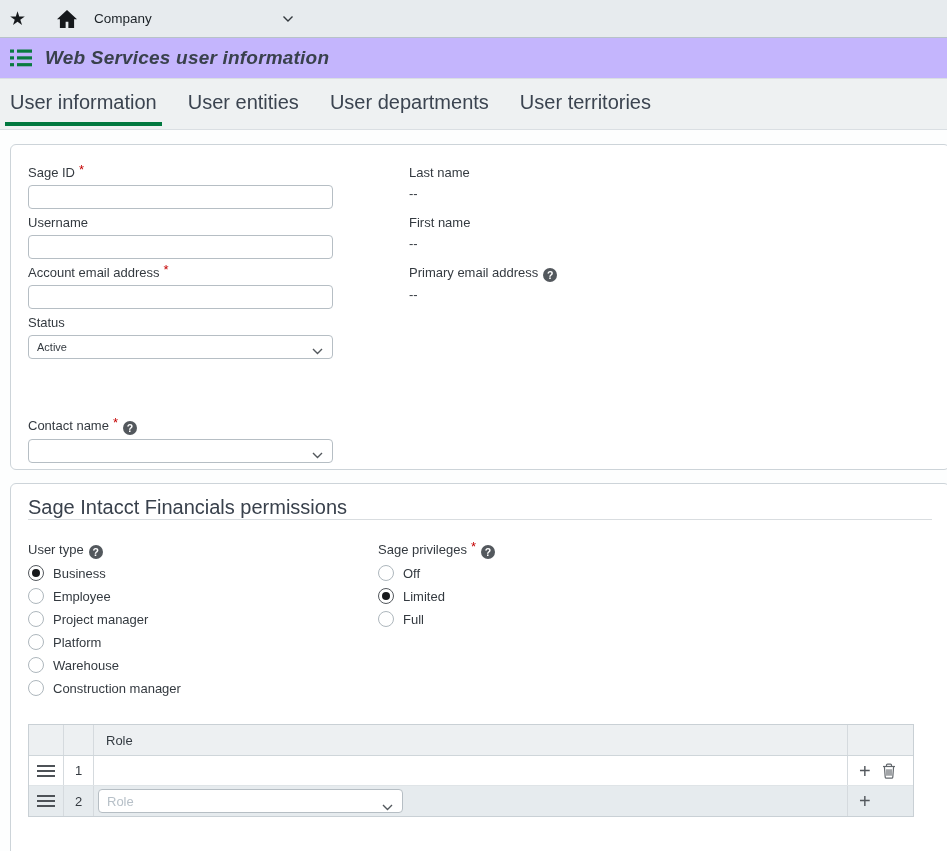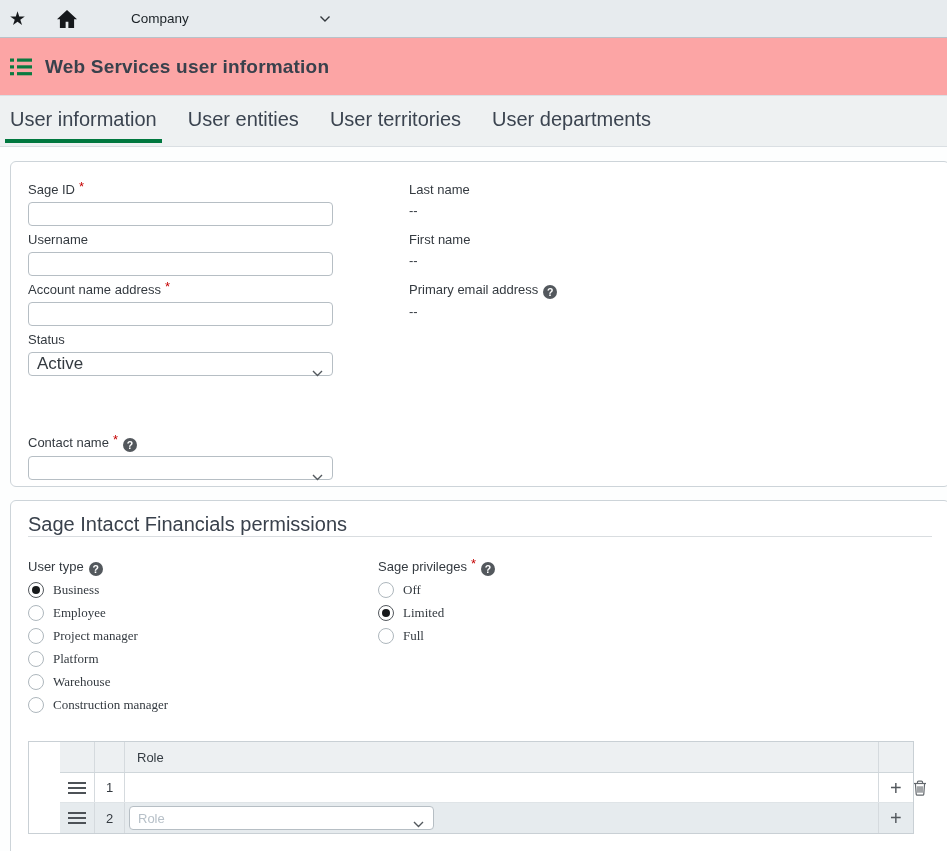--- a/index.html
+++ b/index.html
@@ -8,26 +8,26 @@
     width:947px; height:851px; overflow:hidden; position:relative;
     font-family:"Liberation Sans", sans-serif;
     background:#fdfefe; color:#343b42;
   }
 
   
   .topbar { height:38px; background:#e7ebee; border-bottom:1px solid #b8c2c9;
             display:flex; align-items:center; }
   .star { margin-left:9px; font-size:19px; line-height:1; color:#16191c; cursor:pointer; }
   .home { margin-left:30px; display:flex; cursor:pointer; }
-  .company-label { margin-left:53px; font-size:13.5px; color:#1b2126; cursor:pointer; }
+  .company-label { margin-left:16px; font-size:13.5px; color:#1b2126; cursor:pointer; }
   .topbar-chev { margin-left:130px; display:flex; cursor:pointer; }
 
   
-  .titlebar { height:58px; background:#fca5a5; border-bottom:1px solid #dadfe3;
-              display:flex; align-items:center; }
+  .titlebar { height:41px; background:#c4b5fd; border-bottom:1px solid #dadfe3;
+              display:flex; align-items:center;font-style:italic; }
   .list-icon { margin-left:10px; display:flex; }
   .page-title { margin-left:13px; font-size:19px; font-weight:bold; color:#39414c; letter-spacing:.2px; }
 
   
   .tabbar { height:51px; background:#eef1f2; border-bottom:1px solid #dadfe3;
             display:flex; align-items:flex-end; padding-left:9px; }
   .tab { font-size:20px; color:#3b4450; padding:0 1px 15px; margin-right:29px;
          position:relative; cursor:pointer; white-space:nowrap; }
   .tab.active::after { content:""; position:absolute; left:-4px; right:-4px; bottom:3px;
                        height:4px; background:#00783f; }
@@ -44,43 +44,43 @@
   .field-label { display:block; font-size:13px; color:#343a40; line-height:16px; margin-bottom:4px; }
   .req { color:#c40000; font-size:13px; position:relative; top:-3px; margin-left:4px; }
   .help { display:inline-block; width:14px; height:14px; border-radius:50%;
           background:#53585d; color:#fff; font-size:10.5px; font-weight:bold;
           line-height:14px; text-align:center; margin-left:5px; vertical-align:-2px; }
   .txt-input { width:305px; height:24px; border:1px solid #b6bec4; border-radius:4px;
                padding:0 8px; font-size:13px; font-family:"Liberation Sans",sans-serif;
                color:#343a40; background:#fff; outline:none; display:block; }
   .selectbox { width:305px; height:24px; border:1px solid #b6bec4; border-radius:4px;
                background:#fff; position:relative; display:flex; align-items:center;
-               padding:0 24px 0 8px; font-size:17px; color:#343a40; cursor:pointer; }
+               padding:0 24px 0 8px; font-size:11px; color:#343a40; cursor:pointer; }
   .selectbox .chev { position:absolute; right:9px; top:9px; }
   .gap-spacer { height:53px; }
 
   .ro-field { margin-bottom:13px;margin-left:31px; }
   .ro-label { font-size:13px; color:#343a40; line-height:16px; margin-bottom:5px; }
   .ro-value { font-size:13px; color:#343a40; line-height:16px; }
 
   
   .section-heading { font-size:20px; color:#39414c; line-height:18px; margin:0; font-weight:normal; }
   .section-rule { border:none; border-top:1px solid #d9dde0; margin:3px 0 0 0; }
   .perm-grid { display:grid; grid-template-columns:350px 1fr; margin-top:22px; }
   .radio-group-label { font-size:13px; color:#343a40; line-height:16px; margin-bottom:6px; }
-  .radio-row { display:flex; align-items:center; margin-bottom:7px; cursor:pointer;font-family:Liberation Serif, serif; }
+  .radio-row { display:flex; align-items:center; margin-bottom:7px; cursor:pointer; }
   .radio { width:16px; height:16px; border:1px solid #aeb7bd; border-radius:50%;
            background:#fff; margin-right:9px; position:relative; flex:0 0 16px; }
   .radio.checked { border-color:#53585d; }
   .radio.checked::after { content:""; position:absolute; left:3px; top:3px; width:8px; height:8px;
                           background:#17191b; border-radius:50%; }
   .radio-label { font-size:13px; color:#343a40; }
 
   
-  .roles-table { margin-top:21px; width:886px; border:1px solid #c9d0d5; font-size:13px;padding-left:31px; }
+  .roles-table { margin-top:21px; width:886px; border:1px solid #c9d0d5; font-size:13px; }
   .tr { display:grid; grid-template-columns:35px 30px 754px 65px; }
   .tr-head { height:31px; background:#edf0f2; border-bottom:1px solid #cfd6da; }
   .tr-1 { height:30px; background:#fff; border-bottom:1px solid #dfe4e7; }
   .tr-2 { height:30px; background:#e6ebee; }
   .td { display:flex; align-items:center; border-right:1px solid #d5dade; overflow:hidden; }
   .td:last-child { border-right:none; }
   .td-center { justify-content:center; }
   .td-role { padding-left:12px; }
   .td-actions { padding-left:11px; gap:11px; }
   .drag { display:flex; cursor:grab; }
@@ -123,22 +123,22 @@
           <rect x="7" y="14.1" width="15" height="3.2"></rect>
       </g>
     </svg>
   </span>
   <span class="page-title">Web Services user information</span>
 </div>
 
 <div class="tabbar">
   <span class="tab active">User information</span>
   <span class="tab">User entities</span>
+  <span class="tab">User departments</span>
   <span class="tab">User territories</span>
-  <span class="tab">User departments</span>
 </div>
 
 <div class="content">
 
   <div class="panel panel-1">
     <div>
 
       <div class="field">
         <span class="field-label">
           <span>Sage ID</span><span class="req">*</span>
@@ -148,21 +148,21 @@
 
       <div class="field">
         <span class="field-label">
           <span>Username</span>
         </span>
         <input class="txt-input" type="text" value="" style="">
       </div>
 
       <div class="field">
         <span class="field-label">
-          <span>Account name address</span><span class="req">*</span>
+          <span>Account email address</span><span class="req">*</span>
         </span>
         <input class="txt-input" type="text" value="" style="">
       </div>
 
       <div class="field">
         <span class="field-label">
           <span>Status</span>
         </span>
         <div class="selectbox">
           <span>Active</span>

